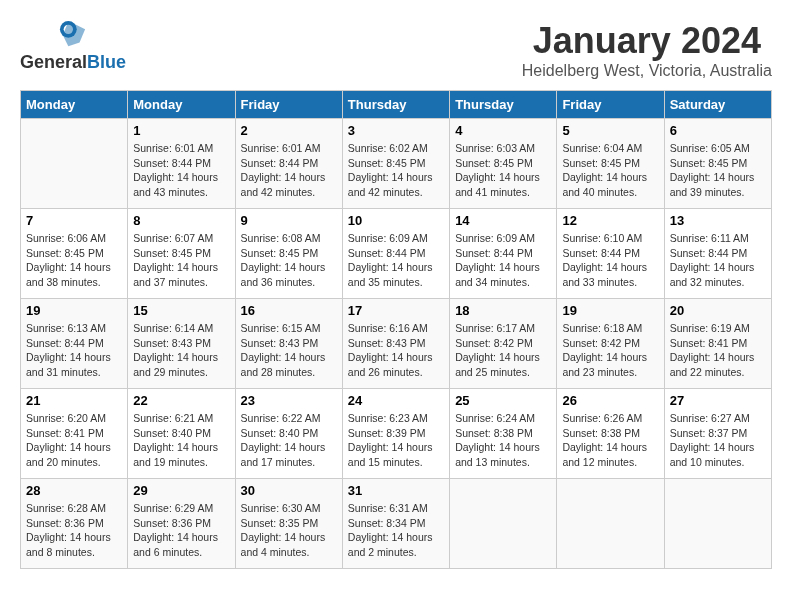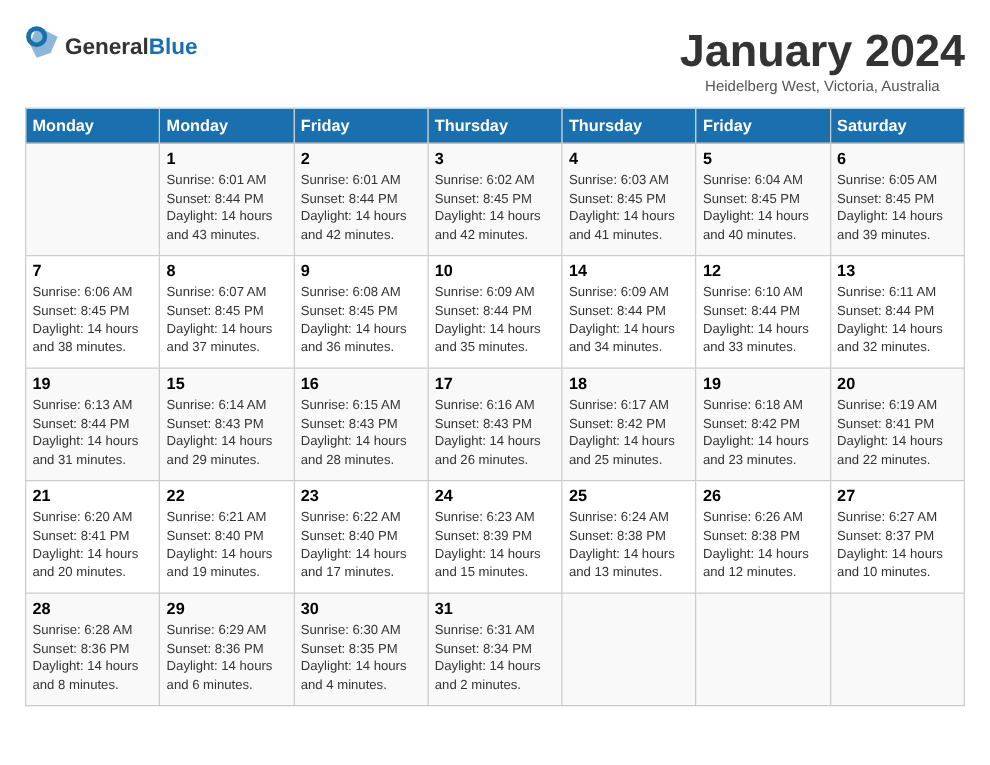--- a/index.html
+++ b/index.html
@@ -11,22 +11,23 @@
       padding: 20px;
     }
     .header-area {
       display: flex;
       justify-content: space-between;
       align-items: flex-start;
       margin-bottom: 10px;
     }
     .logo {
       display: flex;
-      align-items: flex-end;
+      align-items: center;
       gap: 4px;
+      flex-direction: column;
     }
     .logo-text-general {
       font-size: 18px;
       font-weight: bold;
       color: #333;
     }
     .logo-text-blue {
       font-size: 18px;
       font-weight: bold;
       color: #1a6faf;
@@ -37,21 +38,21 @@
     }
     .title-area {
       text-align: center;
     }
     .month-title {
       font-size: 36px;
       font-weight: bold;
       color: #333;
     }
     .location-title {
-      font-size: 12px;
+      font-size: 16px;
       color: #555;
     }
     table {
       width: 100%;
       border-collapse: collapse;
       font-size: 11px;
     }
     thead tr th {
       background-color: #1a6faf;
       color: #fff;

